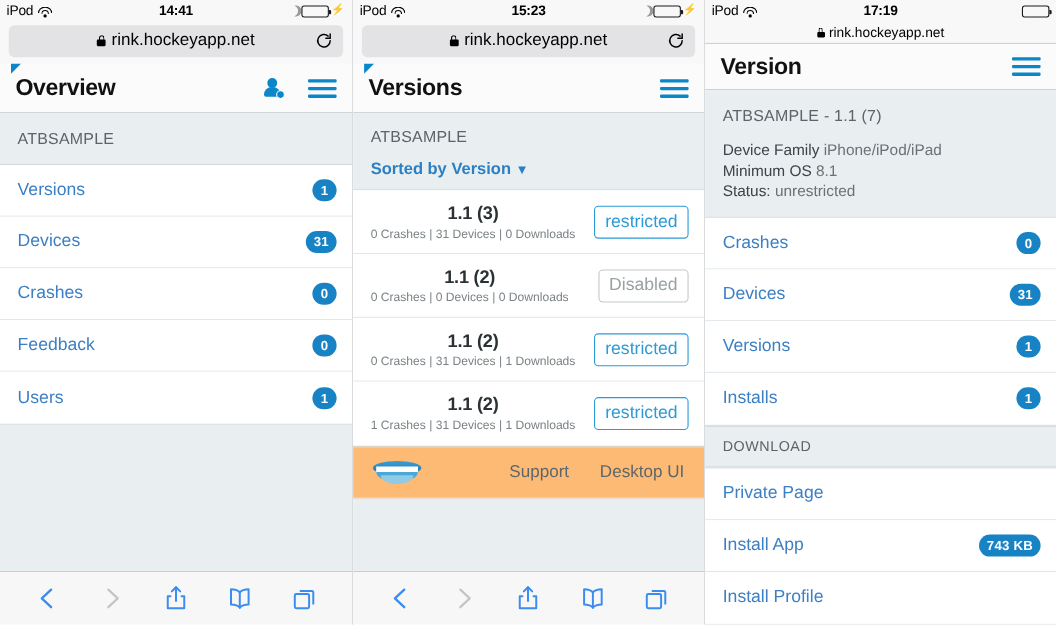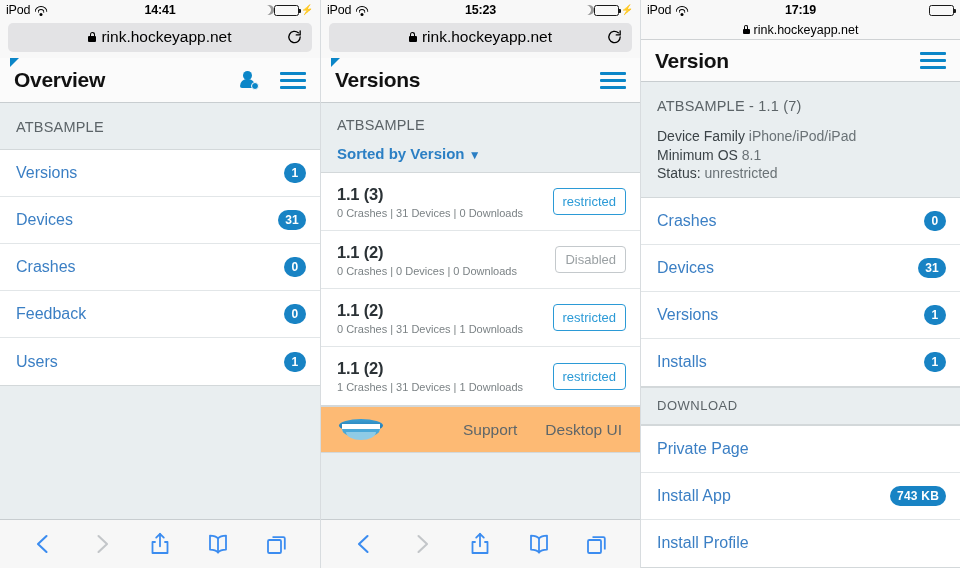--- a/index.html
+++ b/index.html
@@ -170,25 +170,25 @@
     margin-top: 12px; font-size: 15px; font-weight: bold; color: #2b7fc4;
   }
   .sortlink .caret { font-size: 12px; }
 
   .verrow {
     display: flex; align-items: center;
     padding: 11px 14px 11px 16px; min-height: 58px;
     border-bottom: 1px solid #e2e6e8; background: #fff;
   }
   .verrow:last-child { border-bottom: none; }
-  .vertext { display: flex; flex-direction: column; gap: 3px; }
+  .vertext { display: flex; flex-direction: column; gap: 3px; text-align: center; }
   .vertitle { font-size: 16.5px; font-weight: bold; color: #2b3236; letter-spacing: -0.2px; }
   .versub { font-size: 11px; color: #7b8285; }
   .statusbtn {
-    margin-left: auto; font-size: 13px; padding: 5px 9px;
+    margin-left: auto; font-size: 16px; padding: 5px 9px;
     border-radius: 4px; border: 1px solid #2b9ad6; color: #2b9ad6;
     background: #fff; white-space: nowrap;
   }
   .statusbtn.disabled { border-color: #c4c9cc; color: #9aa0a3; }
 
   .webfooter {
     height: 47px; background: #fdba74;
     border-top: 1px solid #d3d8da; border-bottom: 1px solid #d3d8da;
     display: flex; align-items: center; padding: 0 18px;
   }

